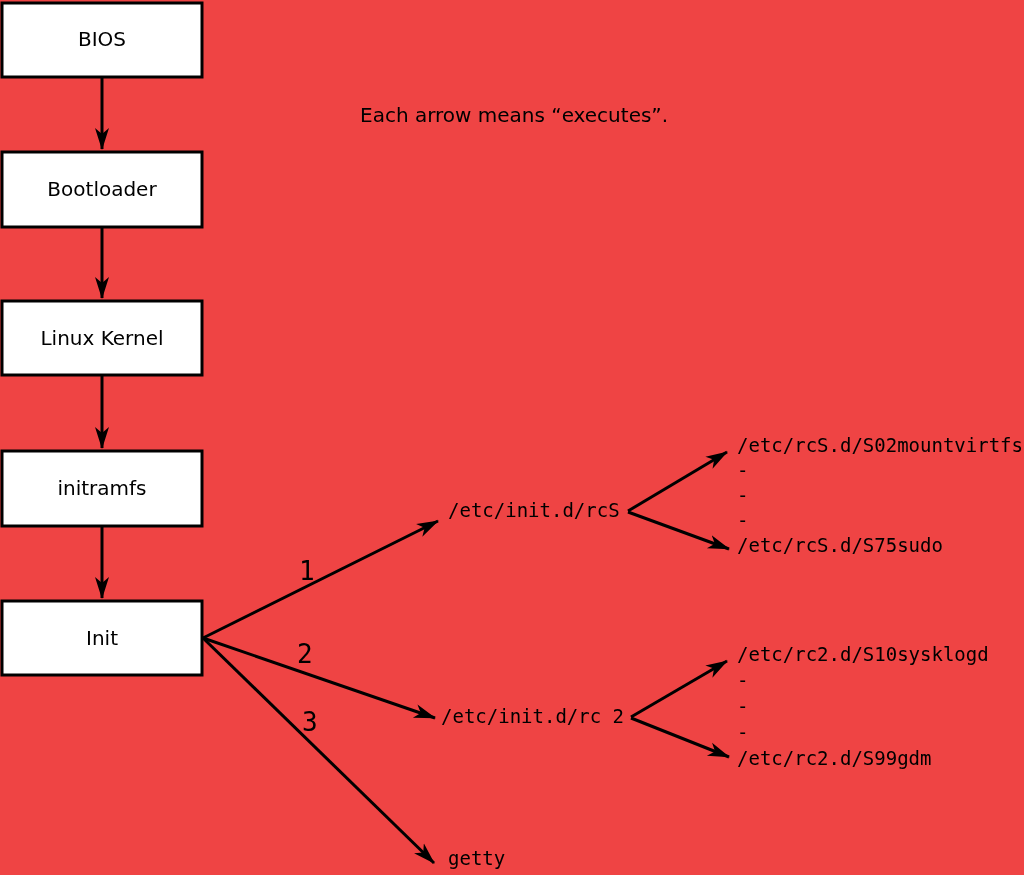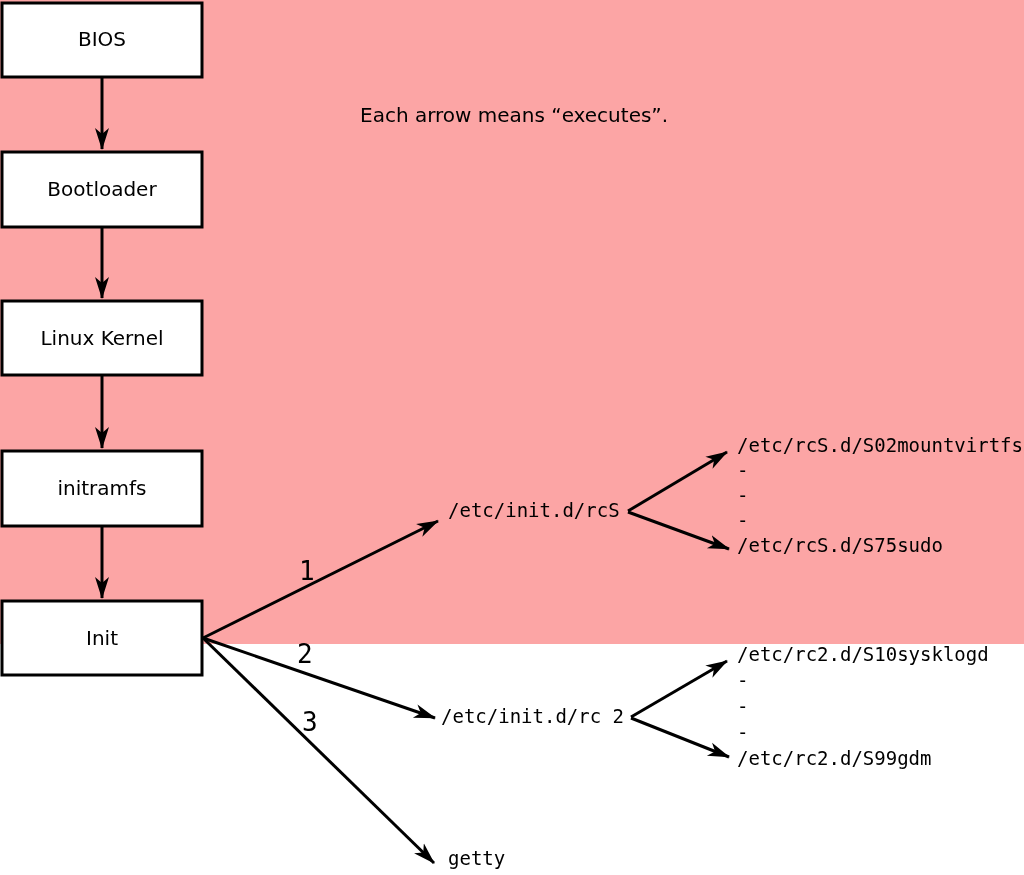--- a/index.html
+++ b/index.html
@@ -6,22 +6,22 @@
     margin: 0;
     padding: 0;
     background: #ffffff;
     width: 1024px;
     height: 875px;
     overflow: hidden;
   }
   .stage {
     position: relative;
     width: 1024px;
-    height: 644px;
-    background: #fca5a5;
+    height: 875px;
+    background: #ef4444;
     text-align: right;
   }
   svg text {
     fill: #000000;
   }
   .box-label {
     font-family: "DejaVu Sans", "Liberation Sans", sans-serif;
     font-size: 20px;
   }
   .note-label {

